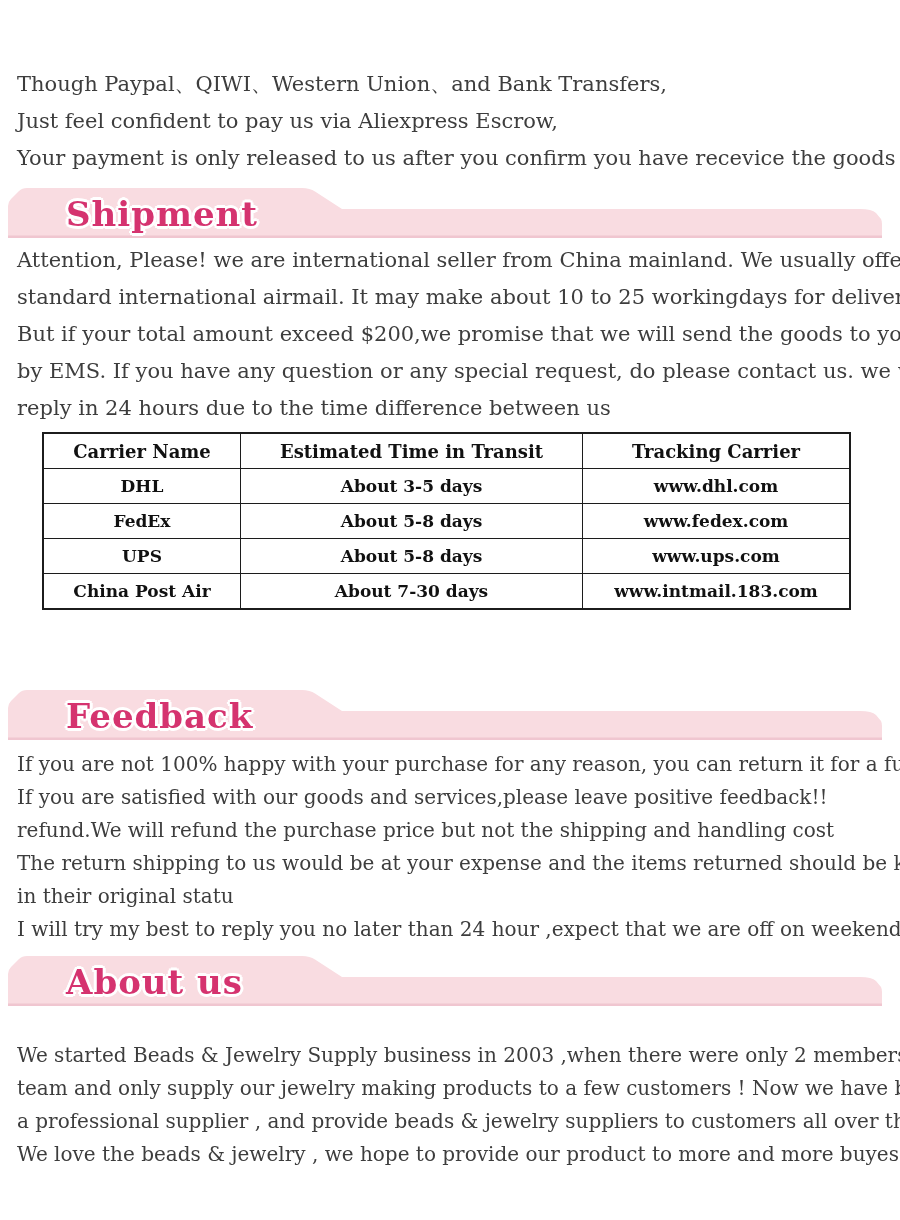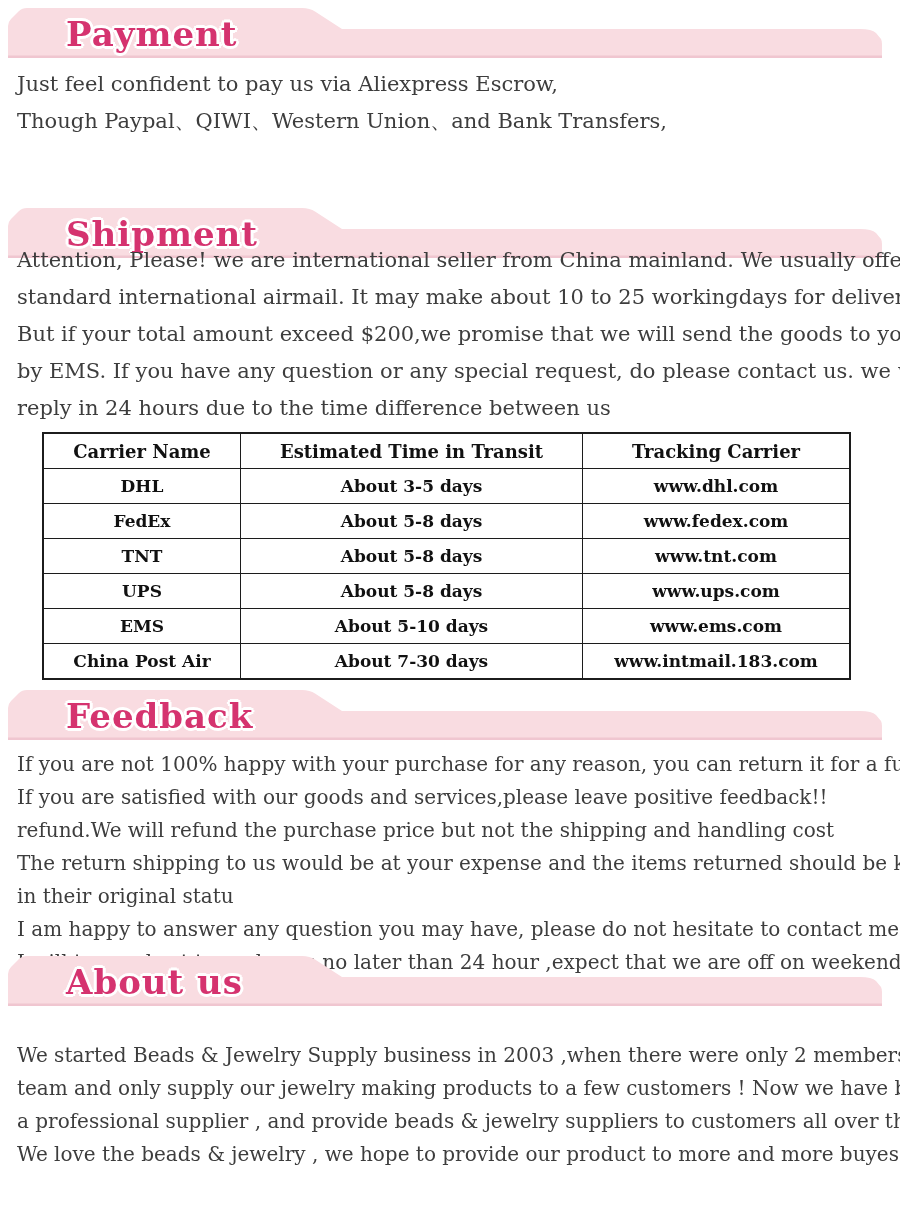--- a/index.html
+++ b/index.html
@@ -32,33 +32,27 @@
   .ship-table td{font-size:17px;}
   .col-carrier{width:188px;}
   .col-time{width:333px;}
   .col-track{width:258px;}
 </style>
 </head>
 <body>
 
 <div class="page">
 
-  <div class="banner" style="top:8px;">
-    <svg viewBox="0 0 878 50" preserveAspectRatio="none">
-      <path d="M 0 50 L 0 18 Q 0 14 3 11 L 11 3 Q 14 0 19 0 L 294 0 Q 302 0 307 3.5 L 334 21 L 852 21 Q 864 21 868 25 L 873 31 Q 874 33 874 36 L 874 50 Z" fill="#f9dce1"></path>
-      <rect x="0" y="47.5" width="874" height="2.5" fill="#f0c6d0"></rect>
-    </svg>
-    <span class="title">Payment</span>
-  </div>
   <div class="bodytext lh37" style="top:66px;">
+    <div class="line">Though Paypal、QIWI、Western Union、and Bank Transfers,</div>
     <div class="line">Just feel confident to pay us via Aliexpress Escrow,</div>
-    <div class="line">Though Paypal、QIWI、Western Union、and Bank Transfers,</div>
+    <div class="line">Your payment is only released to us after you confirm you have recevice the goods</div>
   </div>
 
-  <div class="banner" style="top:188px;margin-top:20px;">
+  <div class="banner" style="top:188px;">
     <svg viewBox="0 0 878 50" preserveAspectRatio="none">
       <path d="M 0 50 L 0 18 Q 0 14 3 11 L 11 3 Q 14 0 19 0 L 294 0 Q 302 0 307 3.5 L 334 21 L 852 21 Q 864 21 868 25 L 873 31 Q 874 33 874 36 L 874 50 Z" fill="#f9dce1"></path>
       <rect x="0" y="47.5" width="874" height="2.5" fill="#f0c6d0"></rect>
     </svg>
     <span class="title">Shipment</span>
   </div>
   <div class="bodytext lh37" style="top:242px;">
     <div class="line">Attention, Please! we are international seller from China mainland. We usually offer</div>
     <div class="line">standard international airmail. It may make about 10 to 25 workingdays for delivery</div>
     <div class="line">But if your total amount exceed $200,we promise that we will send the goods to you</div>
@@ -79,33 +73,23 @@
         <td>DHL</td>
         <td>About 3-5 days</td>
         <td>www.dhl.com</td>
       </tr>
       <tr>
         <td>FedEx</td>
         <td>About 5-8 days</td>
         <td>www.fedex.com</td>
       </tr>
       <tr>
-        <td>TNT</td>
-        <td>About 5-8 days</td>
-        <td>www.tnt.com</td>
-      </tr>
-      <tr>
         <td>UPS</td>
         <td>About 5-8 days</td>
         <td>www.ups.com</td>
-      </tr>
-      <tr>
-        <td>EMS</td>
-        <td>About 5-10 days</td>
-        <td>www.ems.com</td>
       </tr>
       <tr>
         <td>China Post Air</td>
         <td>About 7-30 days</td>
         <td>www.intmail.183.com</td>
       </tr>
     </tbody>
   </table>
 
   <div class="banner" style="top:690px;">
@@ -114,21 +98,20 @@
       <rect x="0" y="47.5" width="874" height="2.5" fill="#f0c6d0"></rect>
     </svg>
     <span class="title">Feedback</span>
   </div>
   <div class="bodytext lh33" style="top:748px;">
     <div class="line">If you are not 100% happy with your purchase for any reason, you can return it for a full</div>
     <div class="line">If you are satisfied with our goods and services,please leave positive feedback!!</div>
     <div class="line">refund.We will refund the purchase price but not the shipping and handling cost</div>
     <div class="line">The return shipping to us would be at your expense and the items returned should be kept</div>
     <div class="line">in their original statu</div>
-    <div class="line">I am happy to answer any question you may have, please do not hesitate to contact me</div>
     <div class="line">I will try my best to reply you no later than 24 hour ,expect that we are off on weekends</div>
   </div>
 
   <div class="banner" style="top:956px;">
     <svg viewBox="0 0 878 50" preserveAspectRatio="none">
       <path d="M 0 50 L 0 18 Q 0 14 3 11 L 11 3 Q 14 0 19 0 L 294 0 Q 302 0 307 3.5 L 334 21 L 852 21 Q 864 21 868 25 L 873 31 Q 874 33 874 36 L 874 50 Z" fill="#f9dce1"></path>
       <rect x="0" y="47.5" width="874" height="2.5" fill="#f0c6d0"></rect>
     </svg>
     <span class="title">About us</span>
   </div>

